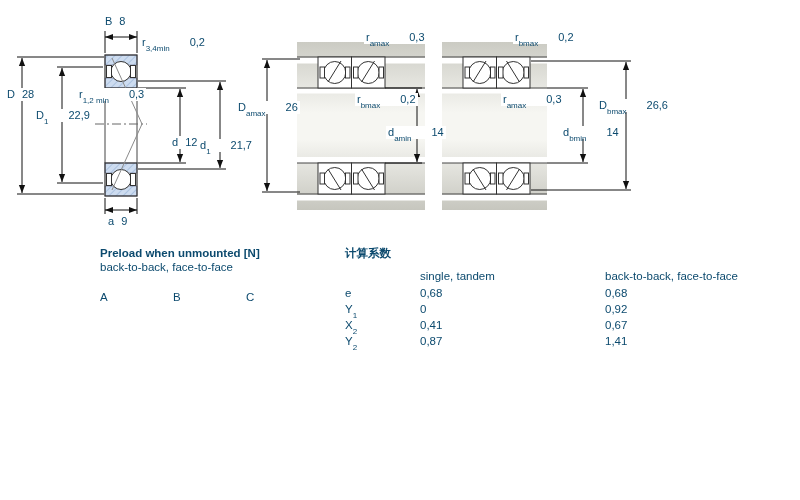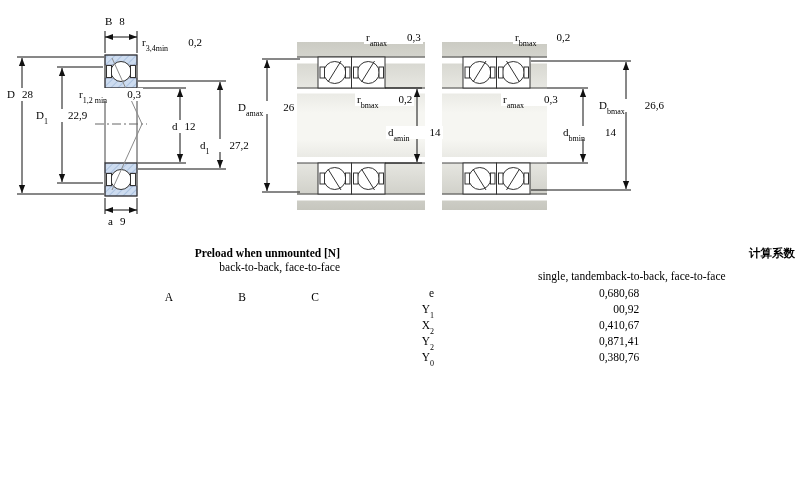--- a/index.html
+++ b/index.html
@@ -1,30 +1,30 @@
 <!DOCTYPE html>
 <html><head>
 <meta charset="utf-8">
 <style>
   html,body{margin:0;padding:0;background:#fff;}
   #page{position:relative;width:800px;height:500px;background:#fff;overflow:hidden;
-        font-family:Liberation Serif, serif;color:#000000;}
+        font-family:Liberation Sans, sans-serif;color:#0c4a6e;}
   #drawing-svg{position:absolute;left:0;top:0;}
   .dim{position:absolute;font-size:11px;white-space:nowrap;background:#fff;
        padding:0 2px;line-height:13px;}
   .dim sub{font-size:8px;line-height:0;position:relative;top:2px;}
   .dim .val{margin-left:20px;}
   .dim .val-tight{margin-left:7px;}
-  .tbl{position:absolute;font-size:11.5px;line-height:14px;text-align:right;}
+  .tbl{position:absolute;font-size:11.5px;line-height:14px;}
   .tbl .title{font-weight:bold;}
   .row{position:absolute;left:0;white-space:nowrap;}
   .c0{display:inline-block;width:73px;}
   .f-label{display:inline-block;width:75px;}
   .f-v1{display:inline-block;width:185px;}
-  .f-rows{position:absolute;left:0;top:40px;line-height:15.9px;margin-left:14px;}
+  .f-rows{position:absolute;left:0;top:40px;line-height:15.9px;}
   .f-rows sub,.f-label sub{font-size:8px;line-height:0;position:relative;top:2px;}
 </style>
 </head>
 <body>
 
 <div id="page">
 
 <svg id="drawing-svg" width="800" height="500" viewBox="0 0 800 500">
   <defs>
     <pattern id="hatch" width="5" height="5" patternUnits="userSpaceOnUse" patternTransform="rotate(45)">
@@ -192,22 +192,22 @@
       <line x1="583" y1="89" x2="583" y2="162" marker-start="url(#arr)" marker-end="url(#arr)"></line>
     </g>
   </g>
 </svg>
 
 <div class="dim" style="left:103px;top:15px"><span>B</span><span class="val-tight">8</span></div>
 <div class="dim" style="left:140px;top:36px"><span>r</span><sub>3,4min</sub><span class="val">0,2</span></div>
 <div class="dim" style="left:5px;top:88px"><span>D</span><span class="val-tight">28</span></div>
 <div class="dim" style="left:77px;top:88px"><span>r</span><sub>1,2 min</sub><span class="val">0,3</span></div>
 <div class="dim" style="left:34px;top:109px"><span>D</span><sub>1</sub><span class="val">22,9</span></div>
-<div class="dim" style="left:170px;top:120px"><span>d</span><span class="val-tight">12</span></div>
-<div class="dim" style="left:198px;top:139px"><span>d</span><sub>1</sub><span class="val">27,2</span></div>
+<div class="dim" style="left:170px;top:136px"><span>d</span><span class="val-tight">12</span></div>
+<div class="dim" style="left:198px;top:139px"><span>d</span><sub>1</sub><span class="val">21,7</span></div>
 <div class="dim" style="left:106px;top:215px"><span>a</span><span class="val-tight">9</span></div>
 
 <div class="dim" style="left:364px;top:31px"><span>r</span><sub>amax</sub><span class="val">0,3</span></div>
 <div class="dim" style="left:236px;top:101px"><span>D</span><sub>amax</sub><span class="val">26</span></div>
 <div class="dim" style="left:355px;top:93px"><span>r</span><sub>bmax</sub><span class="val">0,2</span></div>
 <div class="dim" style="left:386px;top:126px"><span>d</span><sub>amin</sub><span class="val">14</span></div>
 
 <div class="dim" style="left:513px;top:31px"><span>r</span><sub>bmax</sub><span class="val">0,2</span></div>
 <div class="dim" style="left:501px;top:93px"><span>r</span><sub>amax</sub><span class="val">0,3</span></div>
 <div class="dim" style="left:597px;top:99px"><span>D</span><sub>bmax</sub><span class="val">26,6</span></div>
@@ -224,17 +224,16 @@
 <div class="tbl" style="left:345px;top:246px;width:450px;height:165px">
   <div class="title">计算系数</div>
   <div class="row" style="top:23px">
     <span class="f-label"></span><span class="f-v1">single, tandem</span><span>back-to-back, face-to-face</span>
   </div>
   <div class="f-rows">
     <div><span class="f-label"><span>e</span><sub></sub></span><span class="f-v1">0,68</span><span>0,68</span></div>
     <div><span class="f-label"><span>Y</span><sub>1</sub></span><span class="f-v1">0</span><span>0,92</span></div>
     <div><span class="f-label"><span>X</span><sub>2</sub></span><span class="f-v1">0,41</span><span>0,67</span></div>
     <div><span class="f-label"><span>Y</span><sub>2</sub></span><span class="f-v1">0,87</span><span>1,41</span></div>
-    <div><span class="f-label"><span>Y</span><sub>0</sub></span><span class="f-v1">0,38</span><span>0,76</span></div>
   </div>
 </div>
 
 </div>
 
 </body></html>

